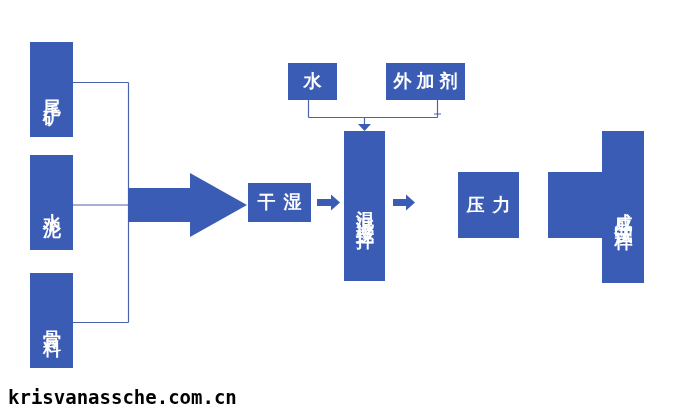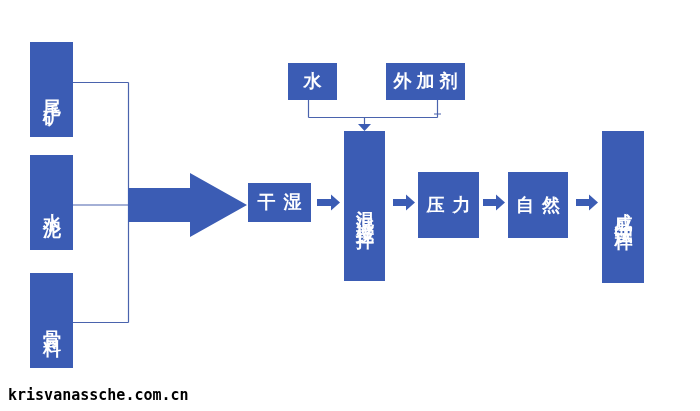--- a/index.html
+++ b/index.html
@@ -35,37 +35,37 @@
     line-height: 1.4;
   }
   .vtxt {
     writing-mode: vertical-rl;
     text-orientation: upright;
     letter-spacing: 0.45em;
     margin-bottom: -0.45em;
   }
   .sp  { letter-spacing: 0.45em; margin-right: -0.45em; display: block; }
   .sp3 { letter-spacing: 0.28em; margin-right: -0.28em; display: block; }
-  .twoline { flex-direction: column; line-height: 26px; }
+  .twoline { flex-direction: column; line-height: 26px; margin-left: 40px; }
   .arrow-label {
     position: absolute;
     color: var(--node-text);
     font-weight: bold;
     font-size: 17px;
     display: flex;
     align-items: center;
     justify-content: center;
   }
   .watermark {
     position: absolute;
     left: 8px;
     top: 386px;
     font-family: "DejaVu Sans Mono", "Liberation Mono", monospace;
     font-weight: 700;
-    font-size: 15px;
+    font-size: 19px;
     color: var(--watermark);
     white-space: nowrap;
   }
 </style>
 </head>
 <body>
 
 <div class="stage">
 
   <svg class="wires" viewBox="0 0 700 411">
@@ -107,21 +107,20 @@
 
   <div class="node" style="left:344px; top:131px; width:41px; height:150px">
     <span class="vtxt" style="letter-spacing:0.35em; margin-bottom:-0.35em">混湿搅拌</span>
   </div>
 
   <div class="node twoline" style="left:418px; top:172px; width:61px; height:66px">
     <span class="sp">压力</span>
   </div>
 
   <div class="node twoline" style="left:508px; top:172px; width:60px; height:66px">
-    <span class="sp">自然</span>
   </div>
 
   <div class="node" style="left:602px; top:131px; width:42px; height:152px">
     <span class="vtxt" style="letter-spacing:0.35em; margin-bottom:-0.35em">成品试样</span>
   </div>
 
   <div class="watermark">krisvanassche.com.cn</div>
 
 </div>
 

